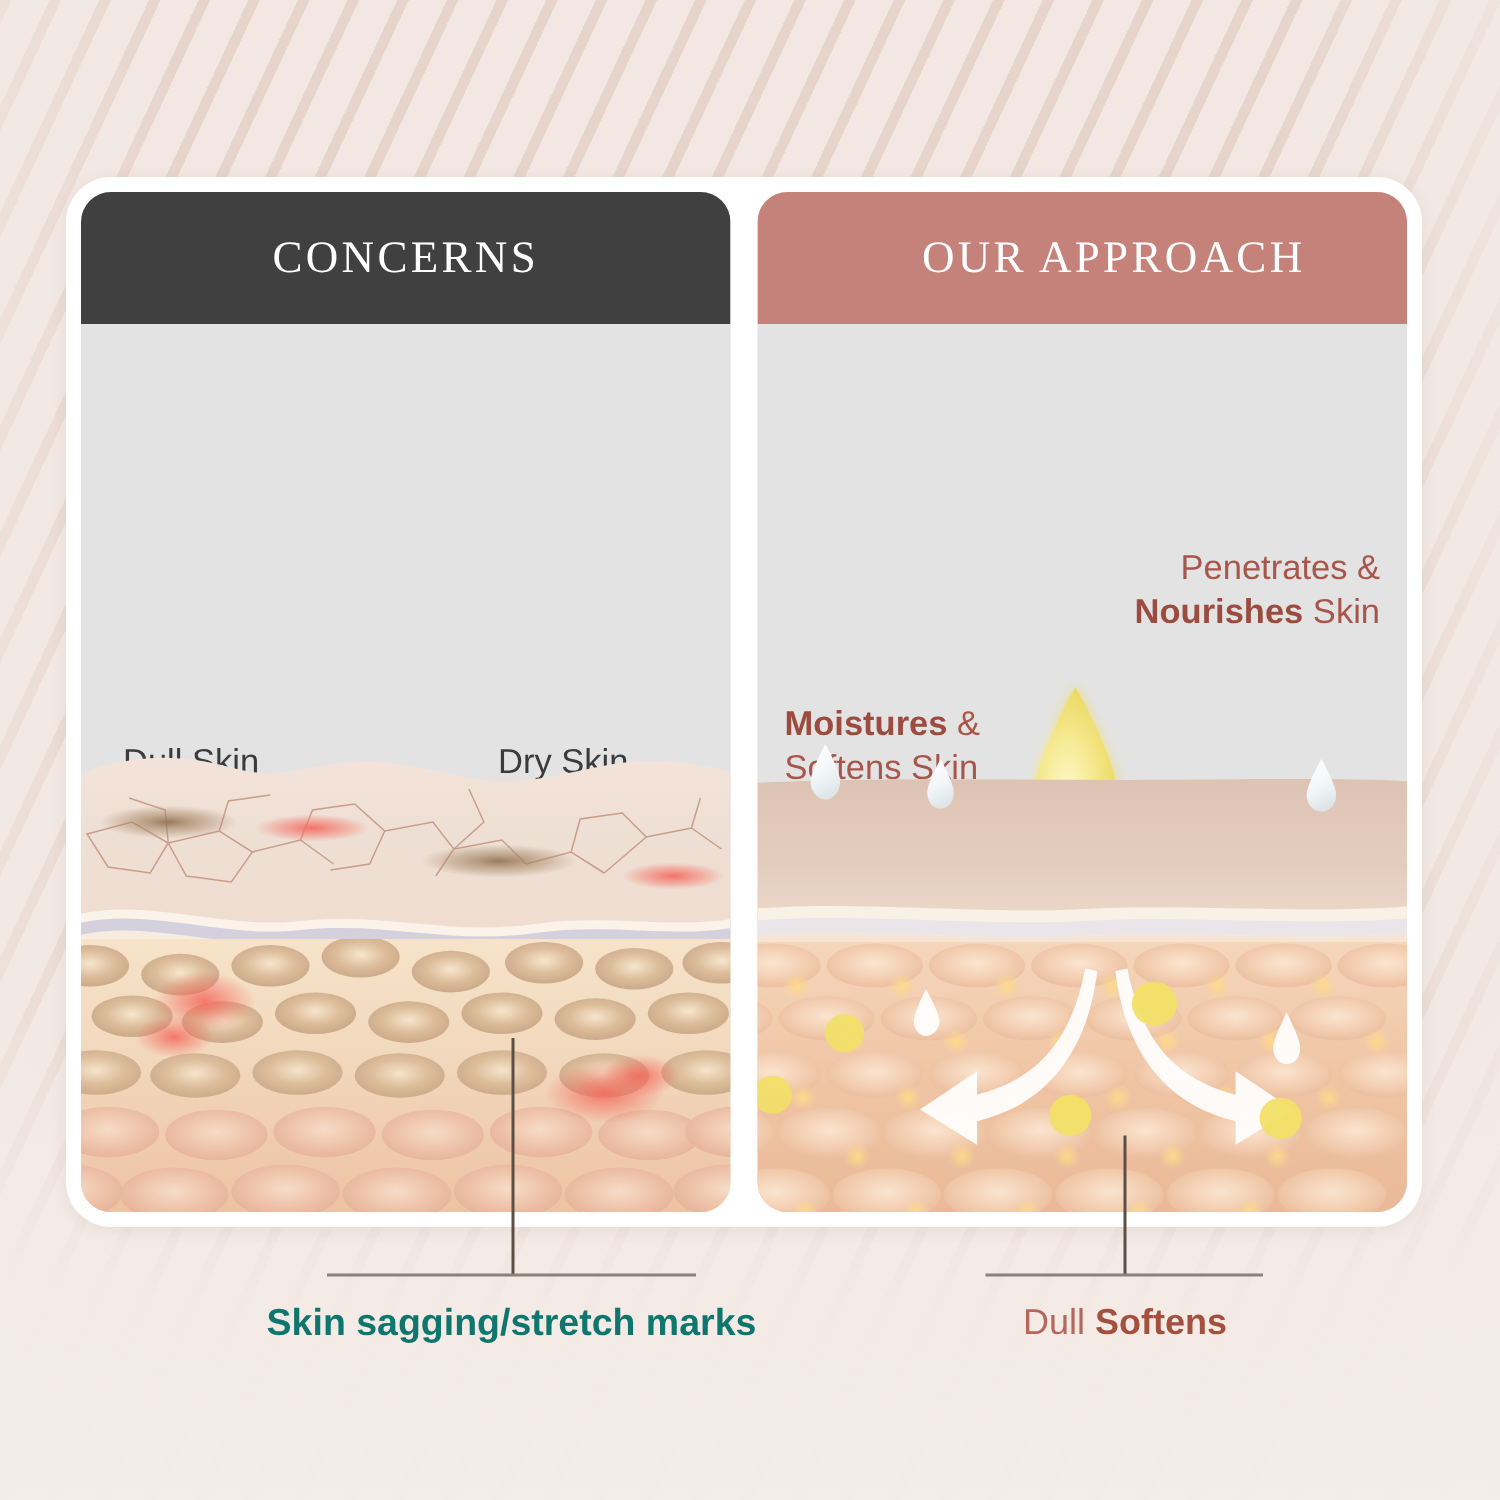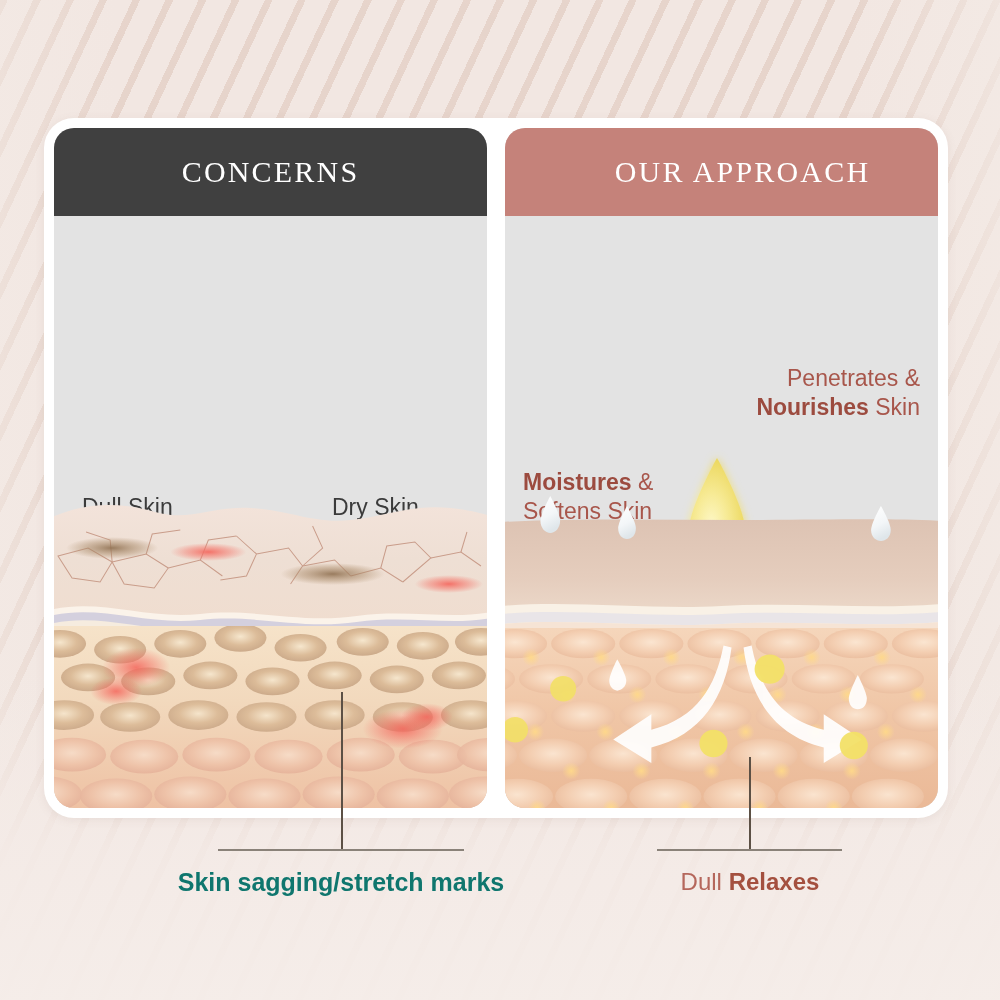--- a/index.html
+++ b/index.html
@@ -473,14 +473,14 @@
   </div>
 </div>
 
 <div class="leader-stem" style="left:341px; top:692px; height:158px;"></div>
 <div class="leader-bar" style="left:218px; top:849px; width:246px;"></div>
 <div class="caption dark" style="left:121px; top:866px; width:440px;">Skin sagging/stretch marks</div>
 
 <div class="leader-stem" style="left:749px; top:757px; height:93px;"></div>
 <div class="leader-bar" style="left:657px; top:849px; width:185px;"></div>
 <div class="caption rust" style="left:590px; top:866px; width:320px;">
-  <div><span>Dull </span><b>Relaxes</b></div>
+  <div><span>Dull </span><b>Softens</b></div>
 </div>
 
 </body></html>

